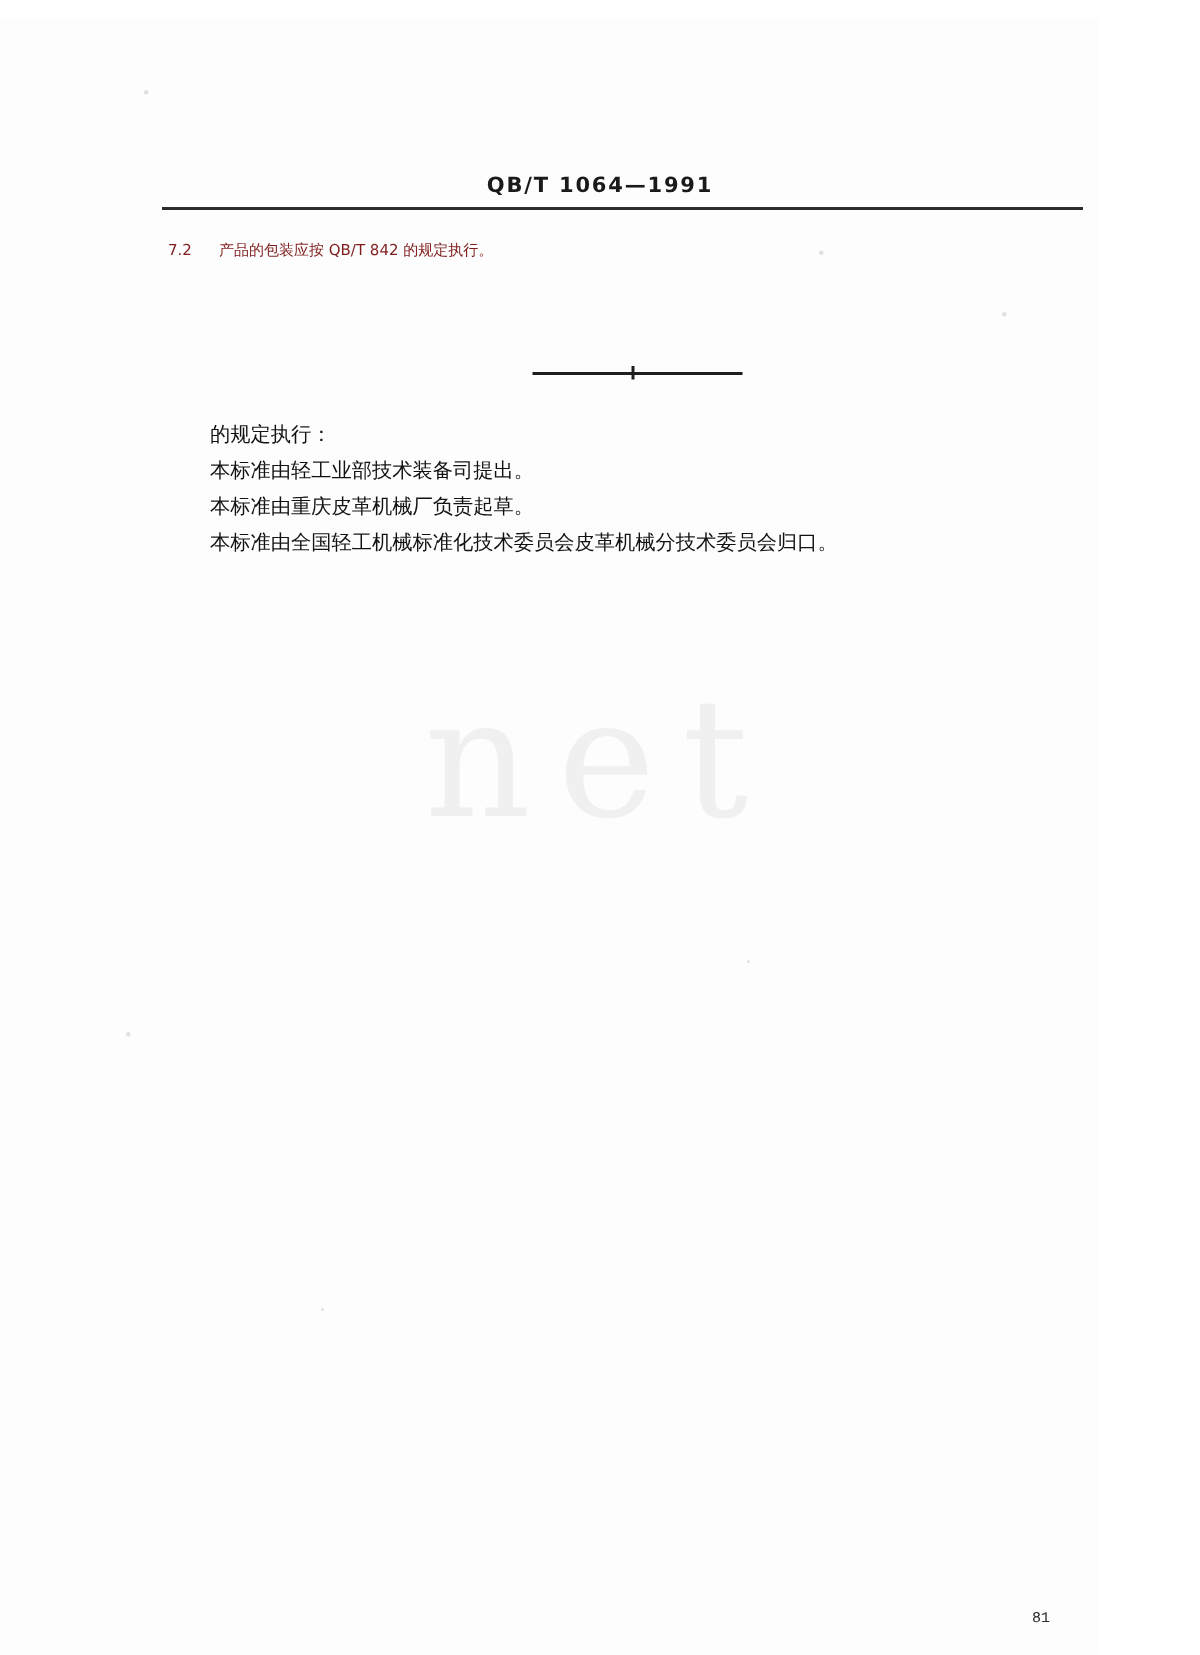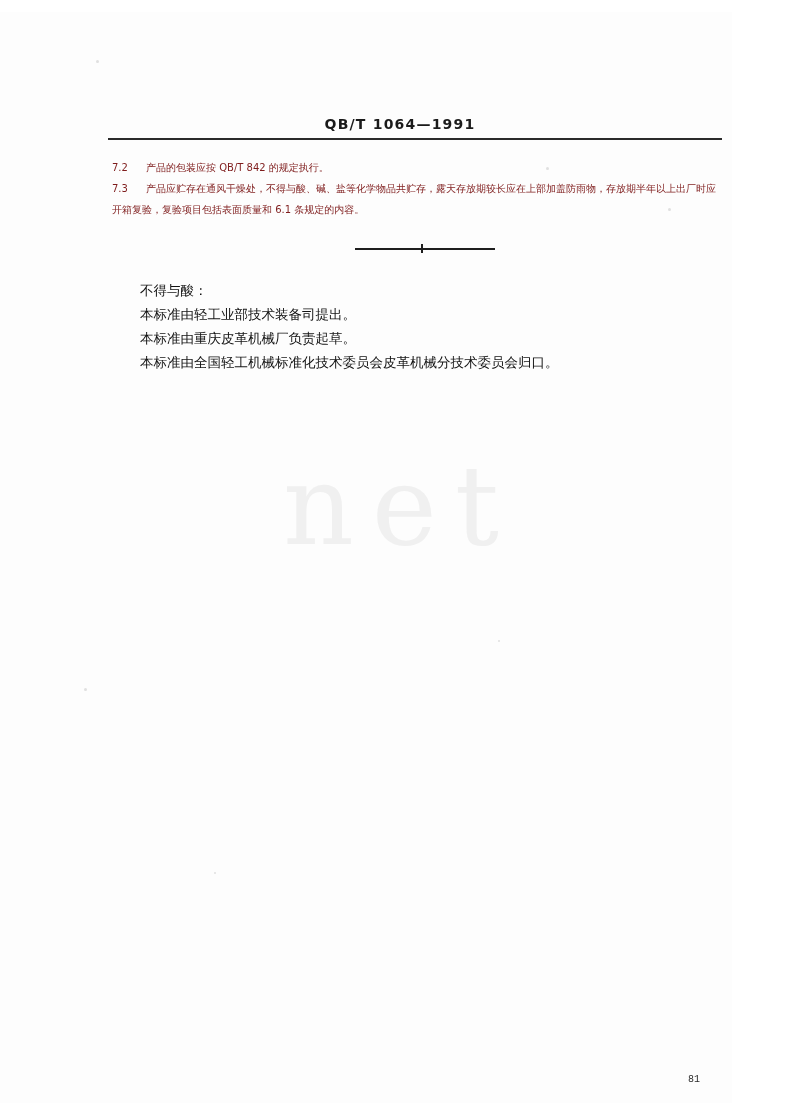--- a/index.html
+++ b/index.html
@@ -137,28 +137,25 @@
   <div class="speckle" style="left:214px; top:860px; width:2px; height:2px;"></div>
   <div class="speckle" style="left:498px; top:628px; width:2px; height:2px;"></div>
 
   <div class="header-num">QB/T 1064—1991</div>
   <div class="header-rule"></div>
 
   <div class="clause clause-72">
     <span class="num">7.2</span><span>产品的包装应按 QB/T 842 的规定执行。</span>
   </div>
 
-  <div class="clause clause-73">
-    <span class="num">7.3</span><span>产品应贮存在通风干燥处，不得与酸、碱、盐等化学物品共贮存，露天存放期较长应在上部加盖防雨物，存放期半年以上出厂时应开箱复验，复验项目包括表面质量和 6.1 条规定的内容。</span>
-  </div>
 
   <div class="divider"></div>
 
   <div class="note-block">
-    <div class="line">不得与酸：</div>
+    <div class="line">的规定执行：</div>
     <div class="line">本标准由轻工业部技术装备司提出。</div>
     <div class="line">本标准由重庆皮革机械厂负责起草。</div>
     <div class="line">本标准由全国轻工机械标准化技术委员会皮革机械分技术委员会归口。</div>
   </div>
 
   <div class="page-num">81</div>
 
 </div>
 
 </body></html>

